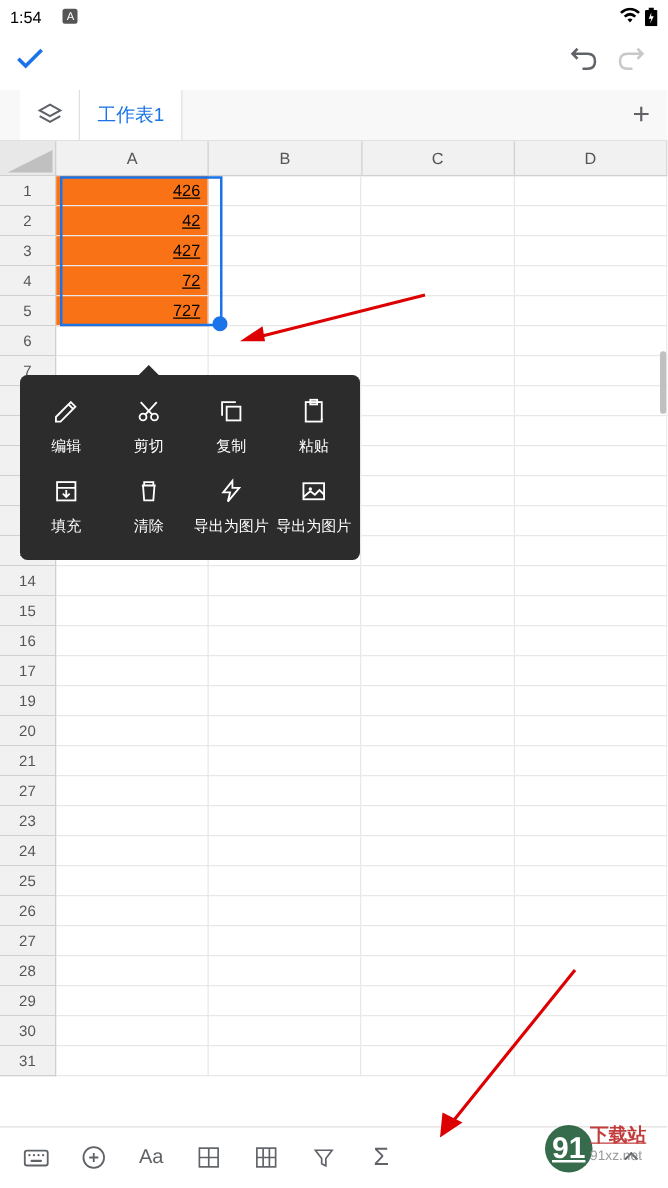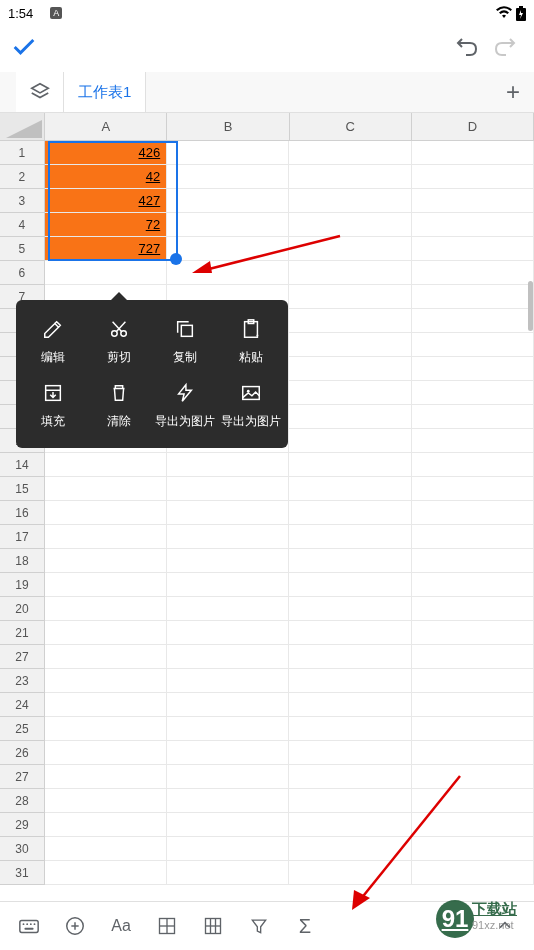--- a/index.html
+++ b/index.html
@@ -43,21 +43,21 @@
   .arrow { position: absolute; z-index: 30; }
   
   .scrollbar-v { position: absolute; right: 1px; top: 168px; width: 5px; height: 50px; background: #c0c0c0; border-radius: 3px; }
   
   .bottom-toolbar { position: absolute; bottom: 0; left: 0; right: 0; height: 49px; background: #fff; border-top: 1px solid #e0e0e0; display: flex; align-items: center; padding: 0 8px; gap: 4px; }
   .bottom-btn { width: 42px; height: 42px; display: flex; align-items: center; justify-content: center; color: #5f6368; }
   .bottom-spacer { flex: 1; }
   
   .watermark { position: absolute; right: 8px; bottom: 10px; width: 90px; height: 40px; opacity: 0.85; z-index: 25; pointer-events: none; }
   .watermark-circle { width: 38px; height: 38px; background: #14532d; border-radius: 50%; display: flex; align-items: center; justify-content: center; color: #fff; font-size: 24px; font-weight: bold; position: absolute; left: 0; top: 0; text-decoration: underline; }
-  .watermark-text { position: absolute; left: 36px; top: 0; color: #14532d; font-size: 15px; font-weight: bold; line-height: 1.2; text-decoration: underline; }
+  .watermark-text { position: absolute; left: 36px; top: 0; color: #b91c1c; font-size: 15px; font-weight: bold; line-height: 1.2; text-decoration: underline; }
   .watermark-sub { position: absolute; left: 36px; top: 19px; color: #888; font-size: 11px; }
 </style>
 </head>
 <body>
 
 <div class="status-bar">
   <div class="status-left">
     <span>1:54</span>
     <span style="background:#555;color:#fff;font-size:9px;padding:1px 3px;border-radius:2px">A</span>
   </div>
@@ -226,27 +226,20 @@
         <div class="cell"></div>
       </div>
       <div class="grid-row">
         <div class="row-header">17</div>
         <div class="cell"></div>
         <div class="cell"></div>
         <div class="cell"></div>
         <div class="cell"></div>
       </div>
       <div class="grid-row">
-        <div class="row-header">18</div>
-        <div class="cell"></div>
-        <div class="cell"></div>
-        <div class="cell"></div>
-        <div class="cell"></div>
-      </div>
-      <div class="grid-row">
         <div class="row-header">19</div>
         <div class="cell"></div>
         <div class="cell"></div>
         <div class="cell"></div>
         <div class="cell"></div>
       </div>
       <div class="grid-row">
         <div class="row-header">20</div>
         <div class="cell"></div>
         <div class="cell"></div>

